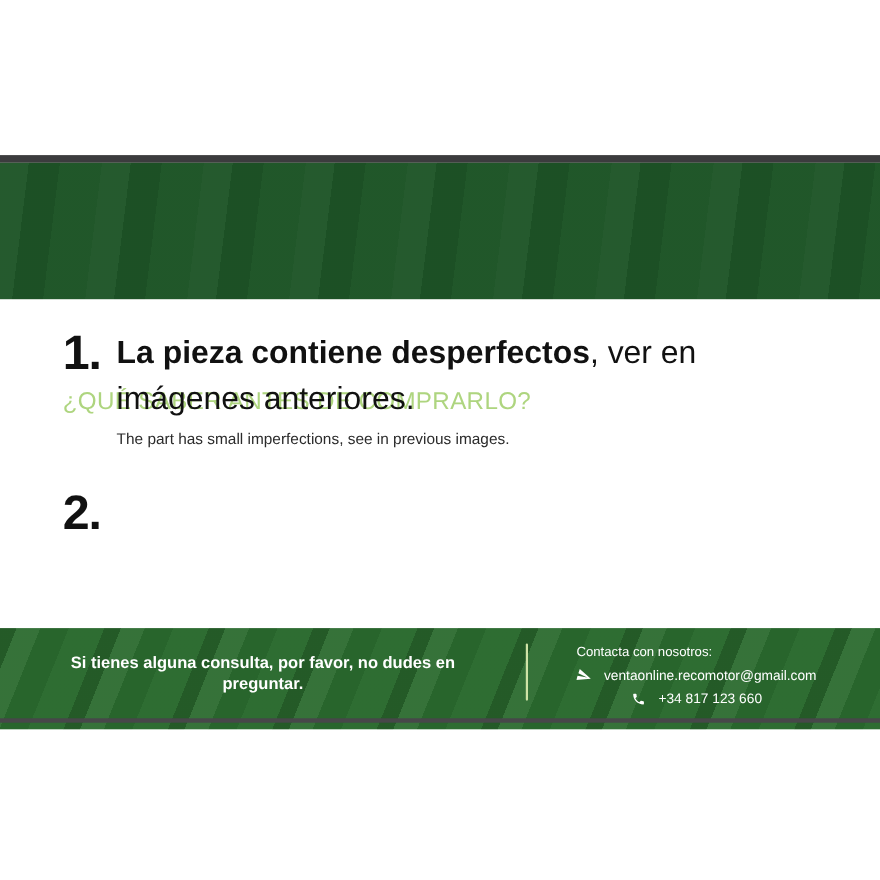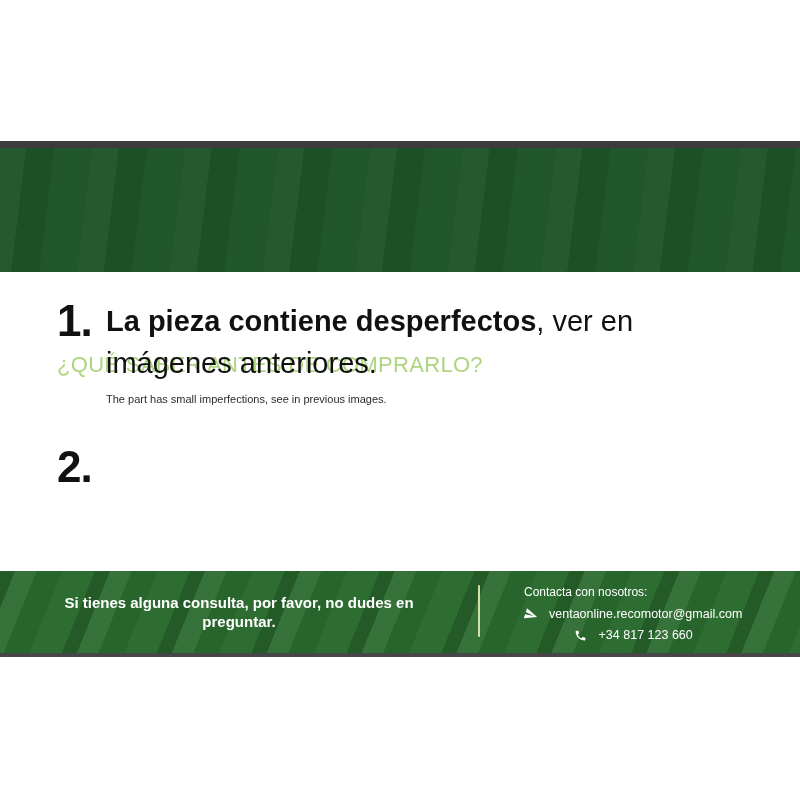--- a/index.html
+++ b/index.html
@@ -43,25 +43,25 @@
   .item { position:absolute; left:57px; display:flex; align-items:flex-start; }
   .item.first  { top:297px; }
   .item.second { top:443px; }
   .item-num {
     width:47px; font-size:44px; line-height:48px; font-weight:700; color:#111111;
     letter-spacing:-1px;
   }
   .item-body { margin-left:2px; padding-top:3px; max-width:560px; }
   .item-line { font-size:29px; line-height:42px; color:#111111; font-weight:400; }
   .item-line .b { font-weight:700; }
-  .item-trans { margin-top:7px; font-size:11px; line-height:17px; color:#2b2b2b; }
+  .item-trans { margin-top:7px; font-size:14px; line-height:17px; color:#2b2b2b; }
 
   
   .footer {
-    position:absolute; left:0; right:0; top:571px; height:82px;
+    position:absolute; left:0; right:0; top:571px; height:92px;
     background-color:#2a6a2e;
     background-image:
       repeating-linear-gradient(112deg,
         rgba(0,0,0,0.150) 0 14px,
         rgba(255,255,255,0.055) 14px 34px,
         rgba(0,0,0,0.050) 34px 58px,
         rgba(255,255,255,0.020) 58px 88px);
     padding-left: 13px;
   }
   .footer-msg-zone {

